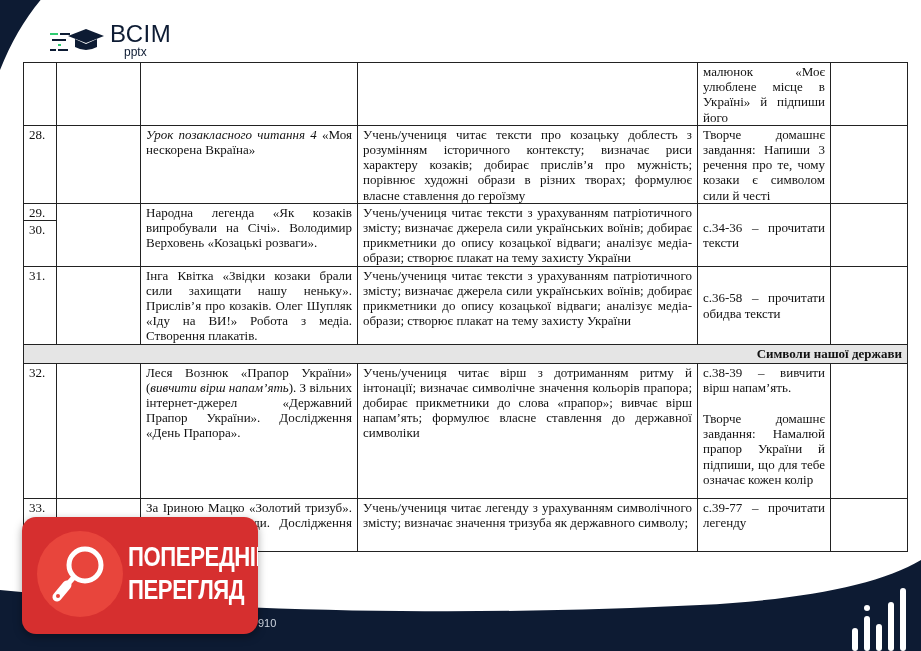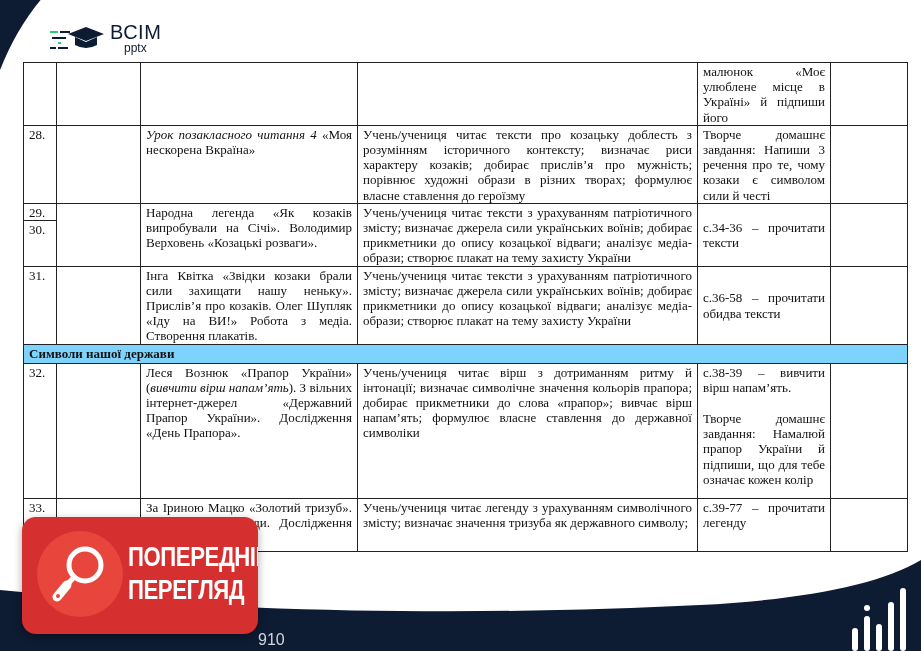--- a/index.html
+++ b/index.html
@@ -3,36 +3,36 @@
 <meta charset="utf-8">
 <style>
   html, body { margin:0; padding:0; }
   body { width:921px; height:651px; position:relative; overflow:hidden; background:#ffffff;
          font-family:"Liberation Serif", serif; color:#111; }
   .corner-tl { position:absolute; left:-60px; top:-40px; width:150px; height:200px; }
   .bottom-wave { position:absolute; left:0; top:560px; width:921px; height:91px; }
   .logo { position:absolute; left:48px; top:22px; display:flex; align-items:center; }
   .logo-mark { width:58px; height:30px; }
   .logo-text { margin-left:4px; line-height:1; }
-  .logo-title { font-family:"Liberation Sans", sans-serif; font-size:20px; color:#0d1b33; letter-spacing:0.5px; }
+  .logo-title { font-family:"Liberation Sans", sans-serif; font-size:24px; color:#0d1b33; letter-spacing:0.5px; }
   .logo-sub { font-family:"Liberation Sans", sans-serif; font-size:12px; color:#0d1b33; margin-left:14px; }
 
   table.plan { position:absolute; left:23px; top:62px; border-collapse:collapse; table-layout:fixed; width:884px; }
   table.plan td { border:1px solid #222; vertical-align:top; padding:1px 5px 0 5px; font-size:13px; line-height:15.2px; }
   td.just { text-align:justify; }
   td.num { padding-left:4px; }
-  .section-row td { background:#7dd3fc; text-align:left; font-weight:bold; height:17px; padding-top:2px; }
+  .section-row td { background:#e5e5e5; text-align:right; font-weight:bold; height:17px; padding-top:2px; }
   .bi { font-weight:normal; font-style:italic; }
 
   .preview { position:absolute; left:22px; top:517px; width:236px; height:117px; background:#d62f2f;
              border-radius:14px; box-shadow:0 3px 8px rgba(0,0,0,0.35); overflow:hidden; }
   .preview-circle { position:absolute; left:15px; top:14px; width:86px; height:86px; border-radius:50%; background:#e8453c; }
   .preview-text { position:absolute; left:106px; top:24px; color:#fff; font-family:"Liberation Sans", sans-serif;
                   font-weight:bold; font-size:27px; line-height:33px; letter-spacing:-0.5px; transform:scaleX(0.82); transform-origin:left top; }
-  .page-num { position:absolute; left:258px; top:617px; color:#cfd6e0; font-family:"Liberation Sans", sans-serif; font-size:16px;margin-top:14px; }
+  .page-num { position:absolute; left:258px; top:617px; color:#cfd6e0; font-family:"Liberation Sans", sans-serif; font-size:11px; }
   .bars { position:absolute; left:848px; top:588px; width:70px; height:63px; }
 </style>
 </head>
 <body>
 
 <svg class="corner-tl" viewBox="0 0 150 200">
   <path d="M0 0 L150 0 C110 20 80 60 60 110 C50 140 40 170 30 200 L0 200 Z" fill="#0d1b33"></path>
 </svg>
 
 <div class="logo">

